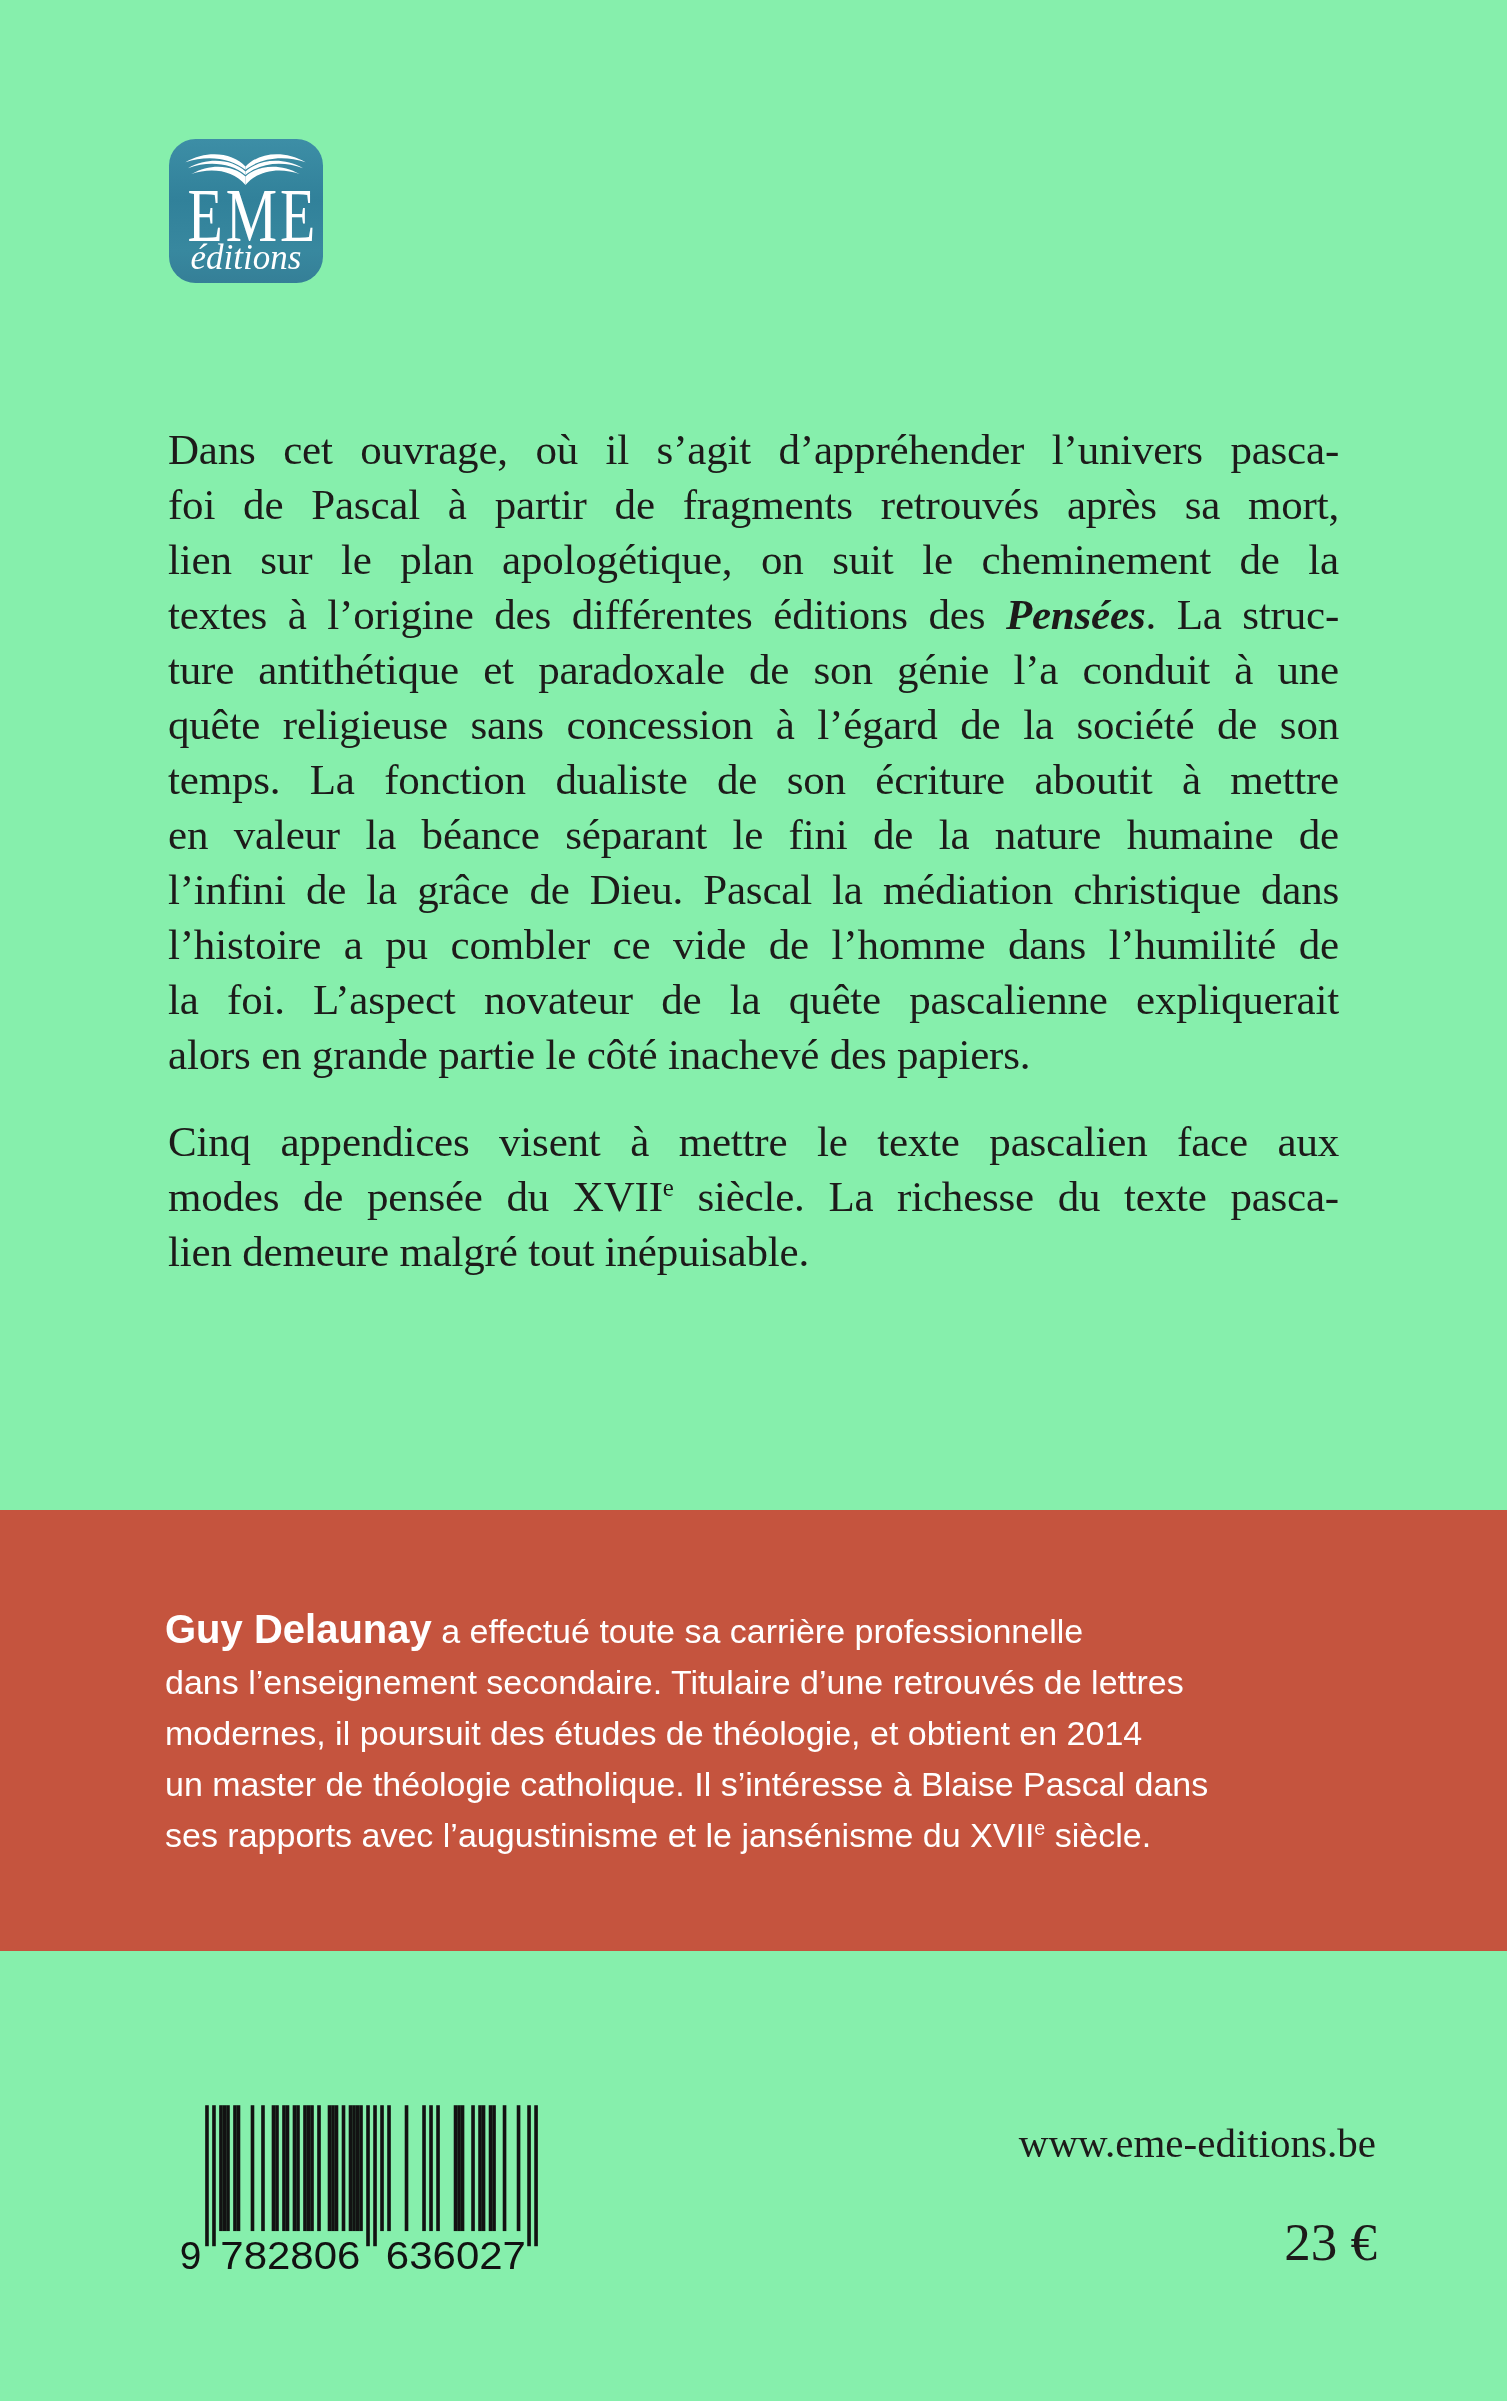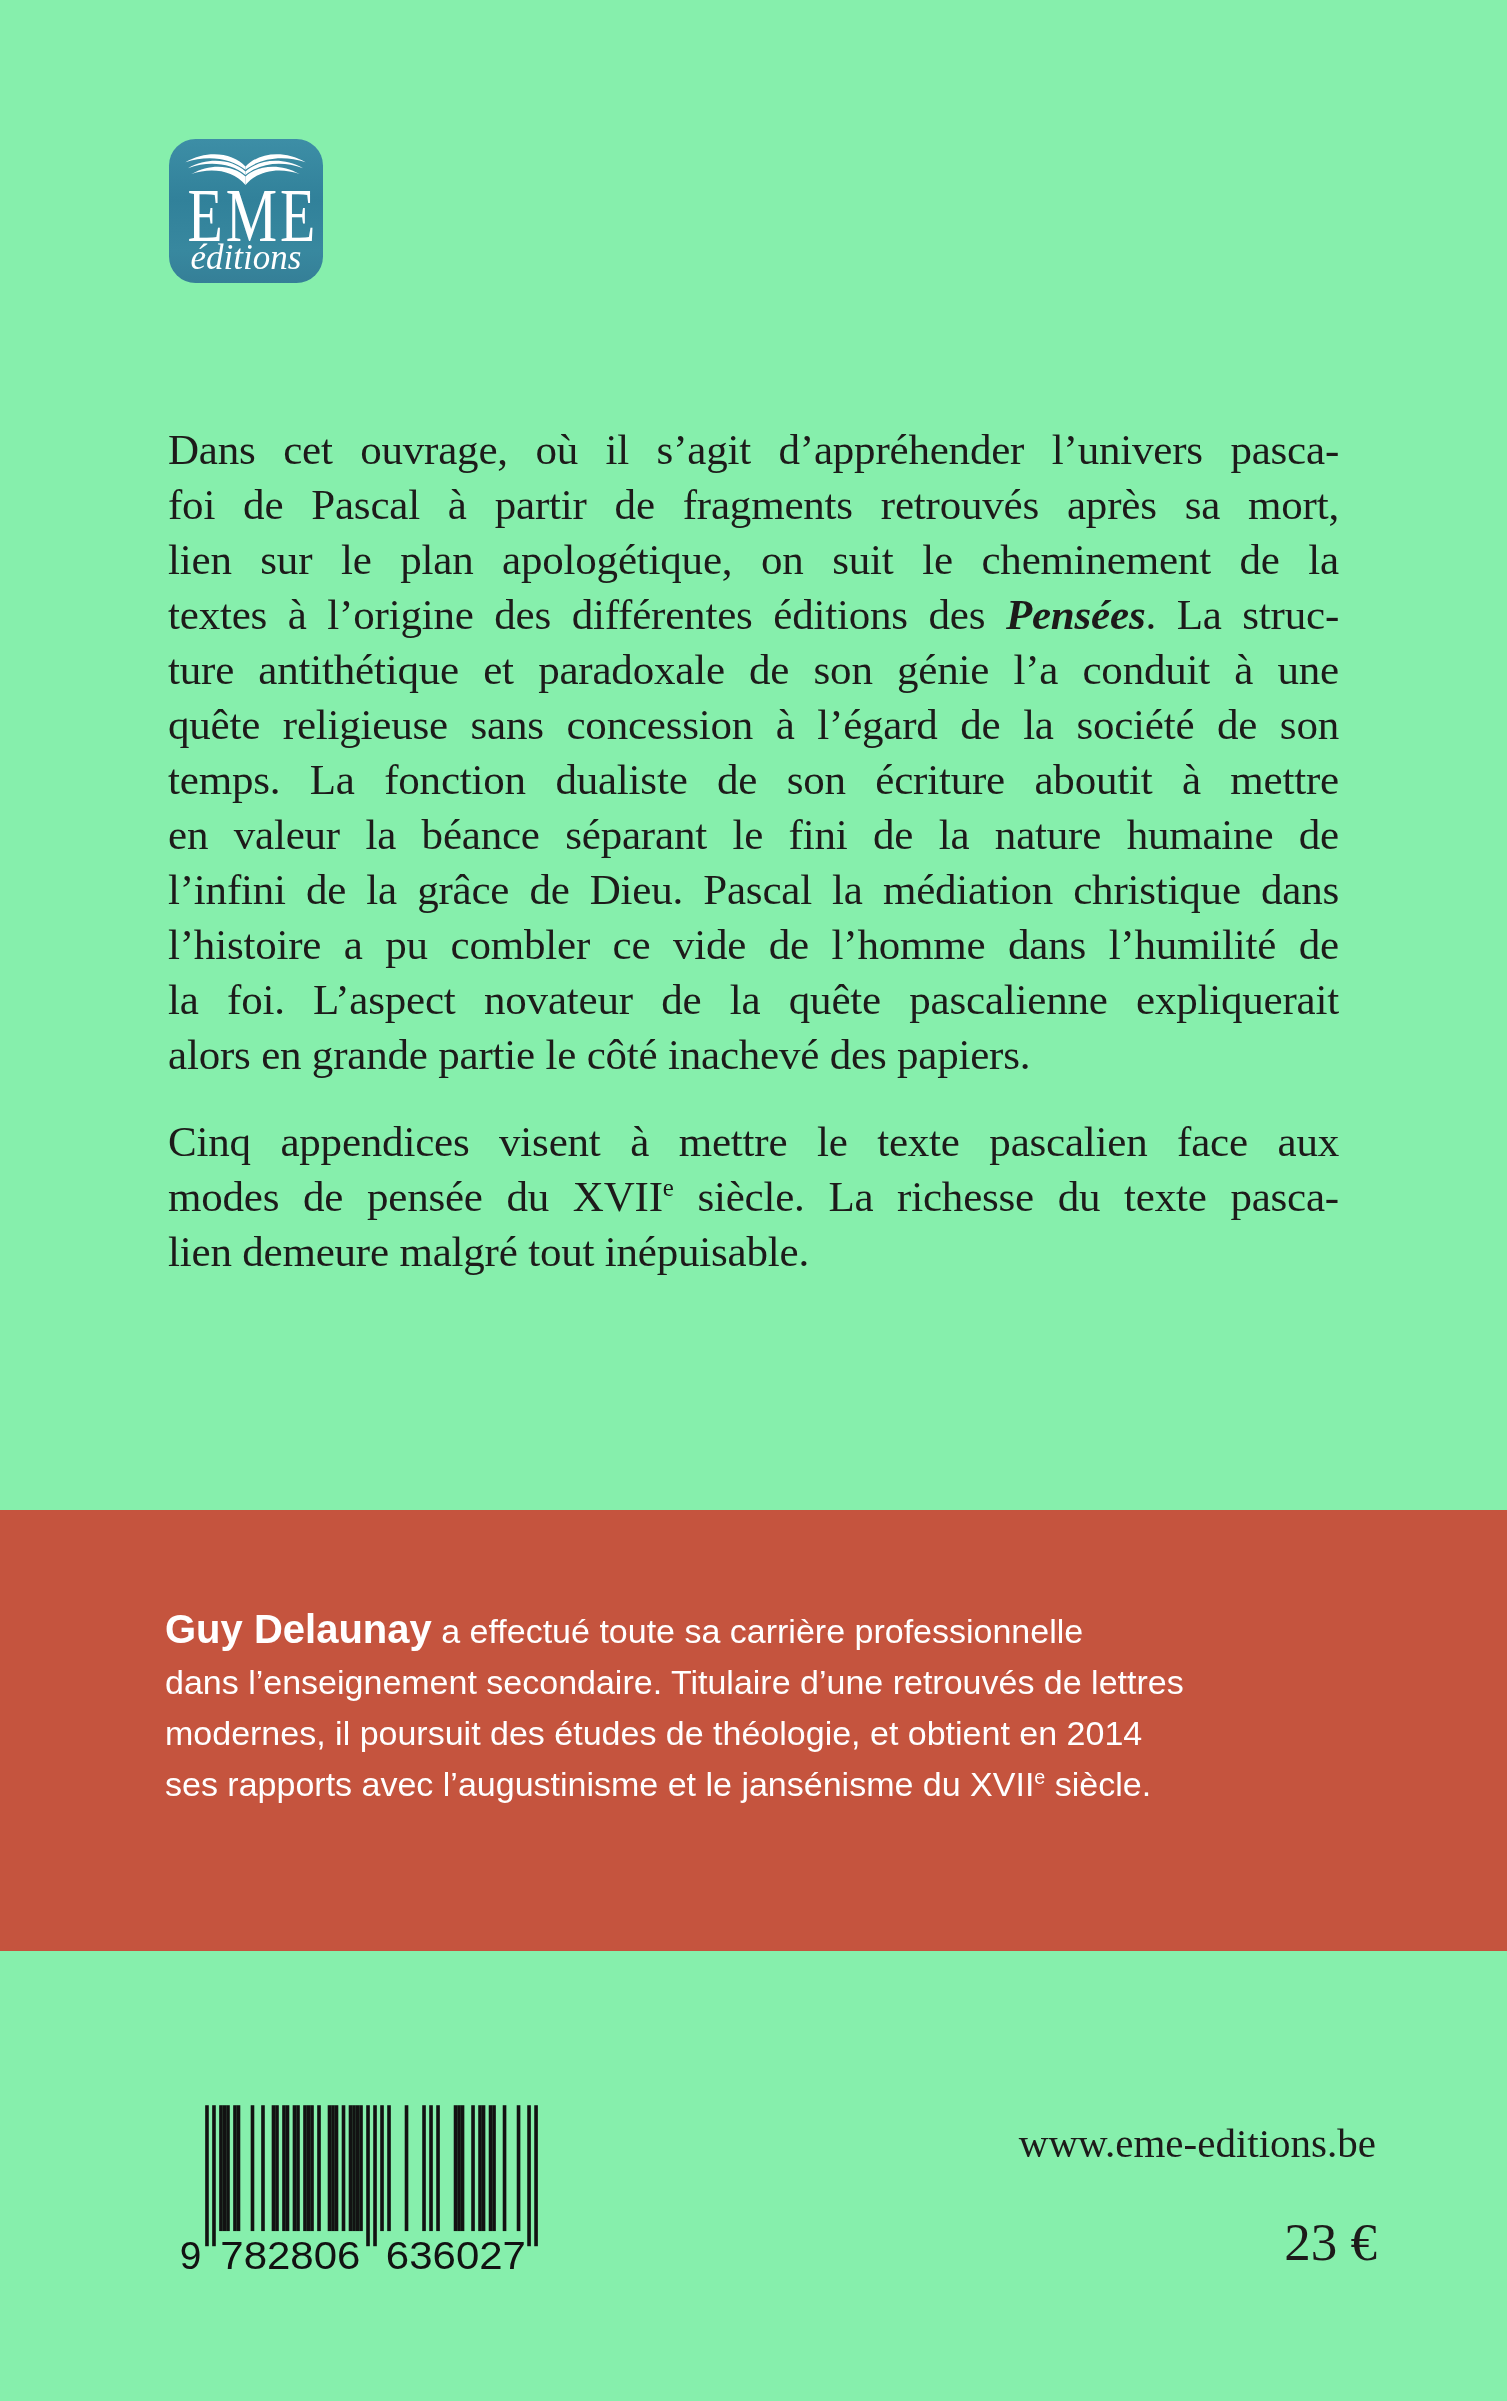--- a/index.html
+++ b/index.html
@@ -128,20 +128,21 @@
         <div class="jline"><span>modes de pensée du XVII</span><span class="sup">e</span><span> siècle. La richesse du texte pasca-</span></div>
         <div class="jline final"><span>lien demeure malgré tout inépuisable.</span></div>
       </div>
   </div>
 
   <div class="band">
     <div class="band-inner">
         <div class="bline"><span class="band-name">Guy Delaunay</span><span> a effectué toute sa carrière professionnelle</span></div>
         <div class="bline"><span>dans l’enseignement secondaire. Titulaire d’une retrouvés de lettres</span></div>
         <div class="bline"><span>modernes, il poursuit des études de théologie, et obtient en 2014</span></div>
+        <div class="bline"><span>un master de théologie catholique. Il s’intéresse à Blaise Pascal dans</span></div>
         <div class="bline"><span>ses rapports avec l’augustinisme et le jansénisme du XVII</span><span class="sup">e</span><span> siècle.</span></div>
       </div>
   </div>
 
   <svg class="barcode" viewBox="0 0 390 176">
     <g id="barcode-bars">
         <rect x="34.00" y="0" width="3.82" height="149"></rect>
         <rect x="41.40" y="0" width="3.82" height="149"></rect>
         <rect x="48.80" y="0" width="3.82" height="133"></rect>
         <rect x="52.50" y="0" width="3.82" height="133"></rect>

